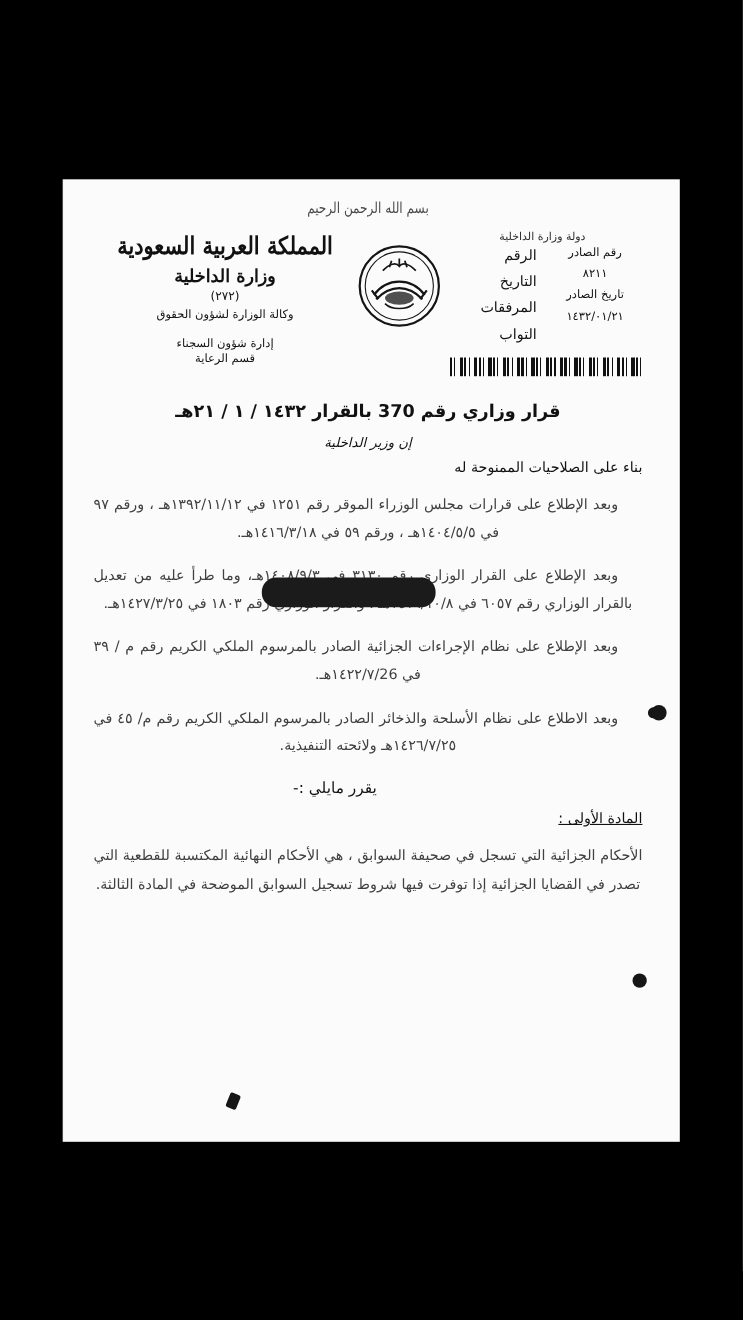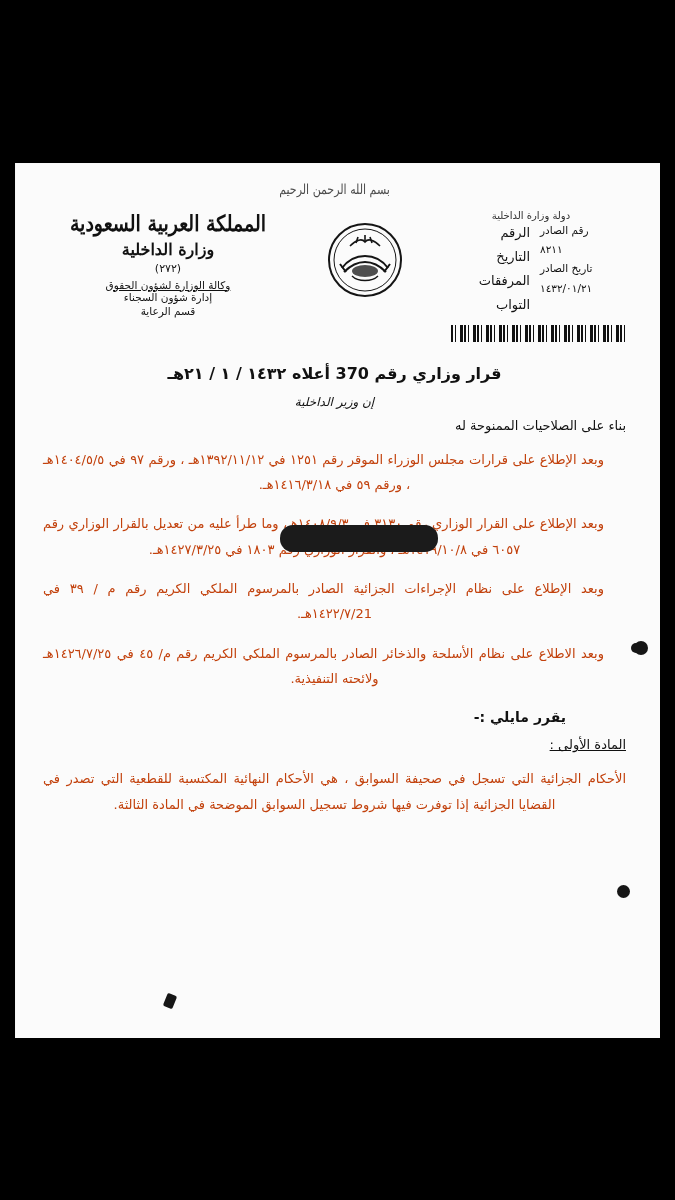--- a/index.html
+++ b/index.html
@@ -17,21 +17,21 @@
     position: relative;
     width: 675px;
     height: 1200px;
     background: #000000;
     display: flex;
     align-items: center;
     justify-content: center;
   }
   .page {
     position: relative;
-    width: 645px;
+    width: 561px;
     height: 875px;
     background: #fbfbfb;
     color: #111;
     box-sizing: border-box;
     padding: 18px 34px 10px 28px;
     overflow: hidden;
     font-family: "DejaVu Sans", sans-serif;
   }
   
   .page::after {
@@ -80,21 +80,21 @@
   .ministry .ministry-name {
     font-size: 16px;
     font-weight: bold;
     font-family: "DejaVu Serif", serif;
     margin-bottom: 3px;
   }
   .ministry .code {
     font-size: 11px;
     margin-bottom: 4px;
   }
-  .ministry .sub1 { font-size: 10.5px; margin-bottom: 0; text-decoration: underline; }
+  .ministry .sub1 { font-size: 10.5px; margin-bottom: 14px; }
   .ministry .sub2 { font-size: 10.5px; margin-bottom: 2px; }
   .ministry .sub3 { font-size: 10.5px; }
 
   .emblem {
     width: 78px;
     height: 88px;
     margin-top: 10px;
     flex: 0 0 auto;
   }
 
@@ -119,21 +119,21 @@
   }
   .stamp-labels {
     font-size: 13px;
     line-height: 1.85;
     text-align: right;
     min-width: 52px;
   }
   .stamp-values {
     font-size: 10.5px;
     line-height: 1.85;
-    text-align: left;
+    text-align: center;
     min-width: 86px;
     direction: rtl;
   }
   .barcode {
     margin-top: 8px;
     height: 17px;
     width: 175px;
     background:
       repeating-linear-gradient(90deg,
         #111 0 2px, #fbfbfb 2px 4px, #111 4px 5px, #fbfbfb 5px 9px,
@@ -171,28 +171,28 @@
     border-radius: 13px;
   }
 
   
   p.body {
     font-size: 13px;
     line-height: 1.95;
     text-align: justify;
     text-align-last: center;
     margin: 14px 0 0 0;
-    color: #c2410c;
+    color: #404040;
   }
   p.body.indent { text-indent: 22px; }
 
   .decrees {
-    text-align: right;
+    text-align: center;
     font-size: 14px;
-    font-weight: bold;
+    font-weight: normal;
     margin: 18px 0 2px 0;
     letter-spacing: 1px;
     padding-right: 60px;
   }
   .article-title {
     font-size: 13px;
     font-weight: normal;
     text-align: right;
     margin: 12px 0 2px 0;
     text-decoration: underline;
@@ -262,31 +262,31 @@
           </div>
         </div>
         <div class="barcode"></div>
       </div>
 
     </div>
 
     <div class="decision-line">
       <span class="spaced">قرار وزاري رقم</span>
       <span>370</span>
-      <span>أعلاه</span>
+      <span>بالقرار</span>
       <span>١٤٣٢ / ١ / ٢١هـ</span>
     </div>
 
     <div class="minister">إن وزير الداخلية</div>
     <div class="redaction"></div>
     <div class="granted">بناء على الصلاحيات الممنوحة له</div>
 
     <p class="body indent">وبعد الإطلاع على قرارات مجلس الوزراء الموقر رقم ١٢٥١ في ١٣٩٢/١١/١٢هـ ، ورقم ٩٧ في ١٤٠٤/٥/٥هـ ، ورقم ٥٩ في ١٤١٦/٣/١٨هـ.</p>
     <p class="body indent">وبعد الإطلاع على القرار الوزاري رقم ٣١٣٠ في ١٤٠٨/٩/٣هـ، وما طرأ عليه من تعديل بالقرار الوزاري رقم ٦٠٥٧ في ١٤١٩/١٠/٨هـ ، والقرار الوزاري رقم ١٨٠٣ في ١٤٢٧/٣/٢٥هـ.</p>
-    <p class="body indent">وبعد الإطلاع على نظام الإجراءات الجزائية الصادر بالمرسوم الملكي الكريم رقم م / ٣٩ في ١٤٢٢/٧/21هـ.</p>
+    <p class="body indent">وبعد الإطلاع على نظام الإجراءات الجزائية الصادر بالمرسوم الملكي الكريم رقم م / ٣٩ في ١٤٢٢/٧/26هـ.</p>
     <p class="body indent">وبعد الاطلاع على نظام الأسلحة والذخائر الصادر بالمرسوم الملكي الكريم رقم م/ ٤٥ في ١٤٢٦/٧/٢٥هـ ولائحته التنفيذية.</p>
 
     <div class="decrees">يقرر مايلي :-</div>
 
     <div class="article-title">المادة الأولى :</div>
     <p class="body">الأحكام الجزائية التي تسجل في صحيفة السوابق ، هي الأحكام النهائية المكتسبة للقطعية التي تصدر في القضايا الجزائية إذا توفرت فيها شروط تسجيل السوابق الموضحة في المادة الثالثة.</p>
 
     <div class="ink ink-a"></div>
     <div class="ink ink-b"></div>
     <div class="ink ink-c"></div>

